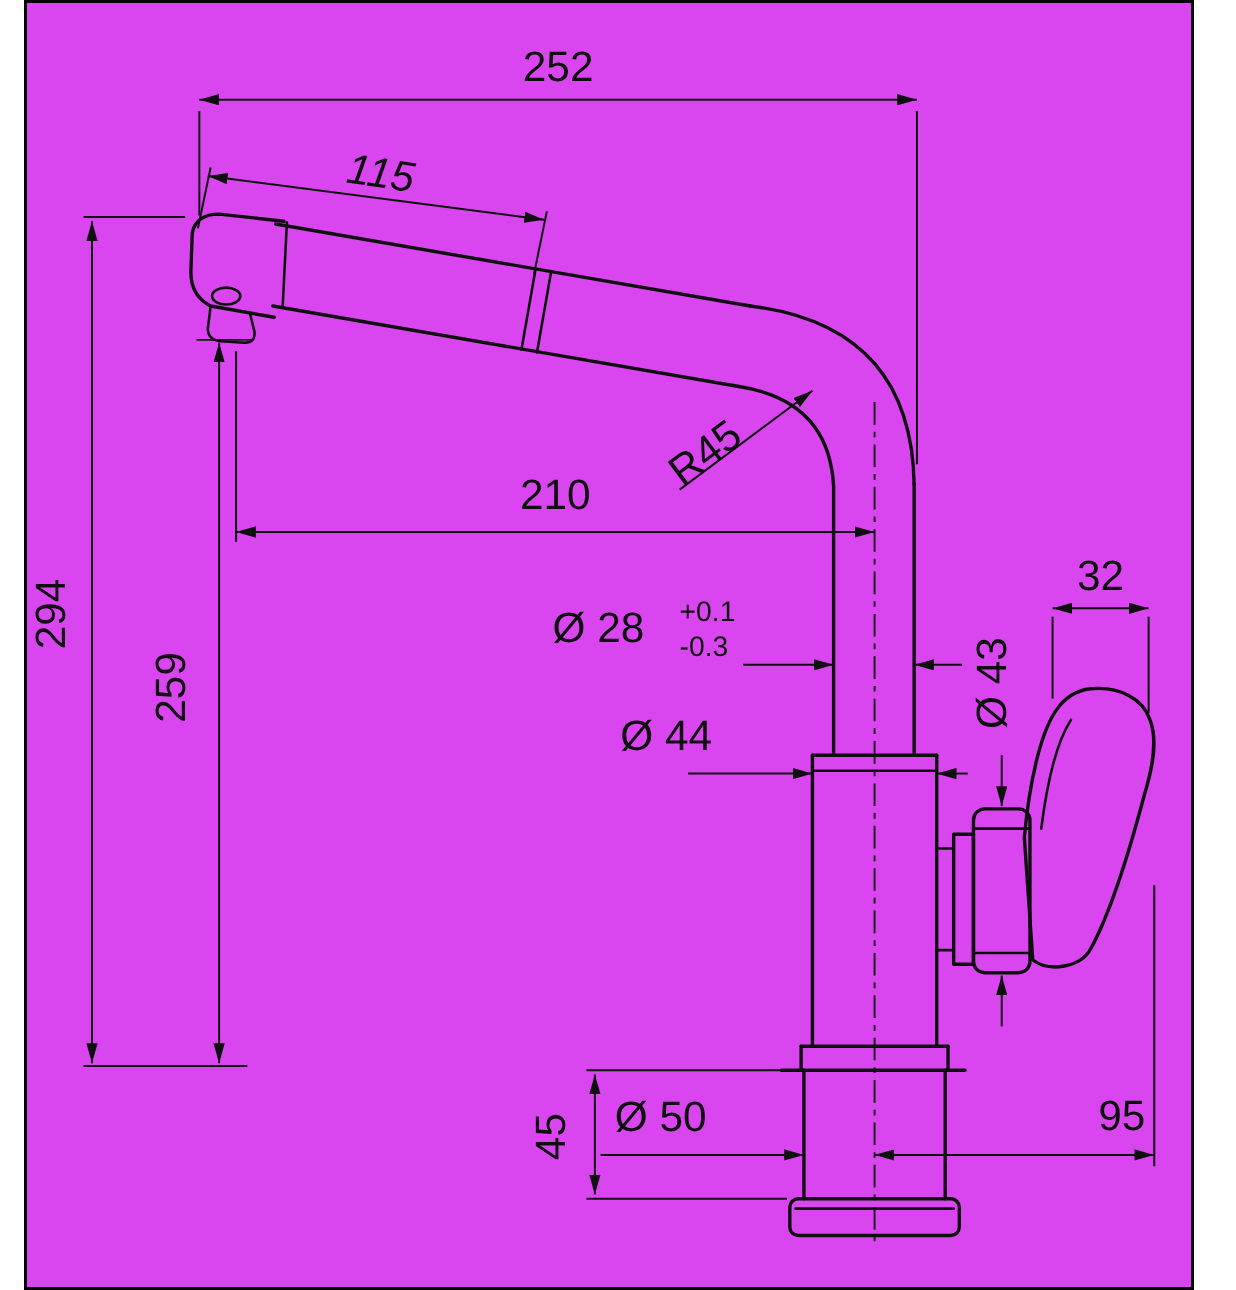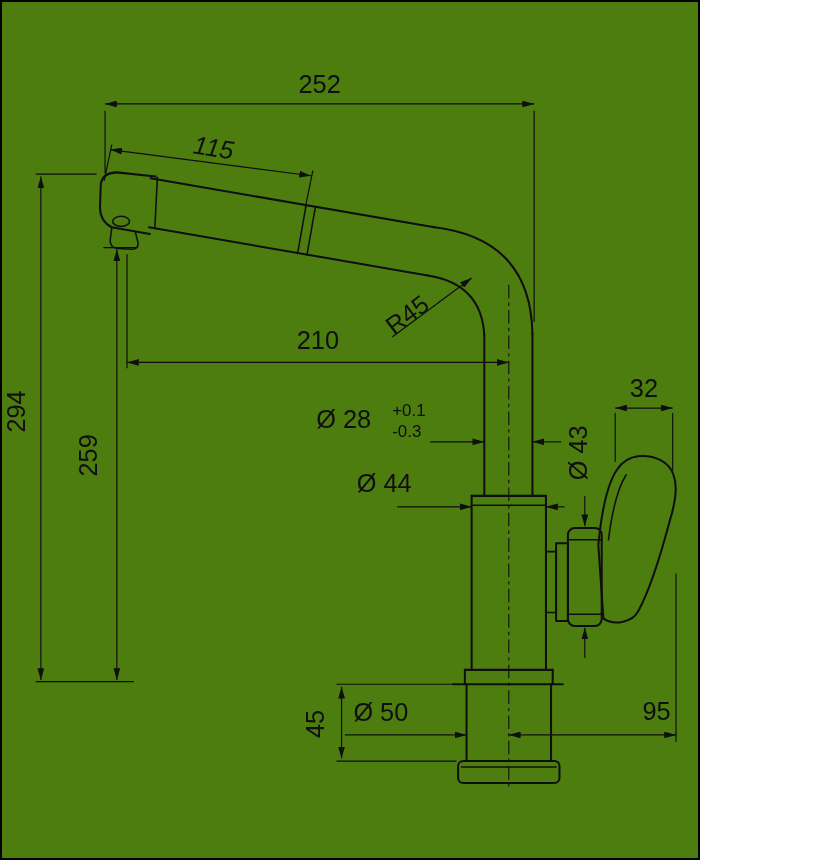--- a/index.html
+++ b/index.html
@@ -1,22 +1,23 @@
 <!DOCTYPE html>
 <html><head>
 <meta charset="utf-8">
 <style>
   html,body{margin:0;padding:0;background:#ffffff;}
   .canvas{
     position:relative;
-    width:700px;height:860px;
+    width:780px;height:860px;
     box-sizing:border-box;
     border:2px solid #000;
-    background:#4d7c0f;
+    background:#d946ef;
     overflow:hidden;
+    margin-left:16px;
   }
   svg{display:block;width:100%;height:100%;}
   
   .outline path,.outline line,.outline rect,.outline ellipse{
     fill:none;stroke:#0f0f0f;stroke-width:2.4;
     stroke-linecap:round;stroke-linejoin:round;
   }
   .outline .lite{stroke-width:1.8;}
   
   .cl{fill:none;stroke:#0f0f0f;stroke-width:1.3;stroke-dasharray:16 5 4 5;}

